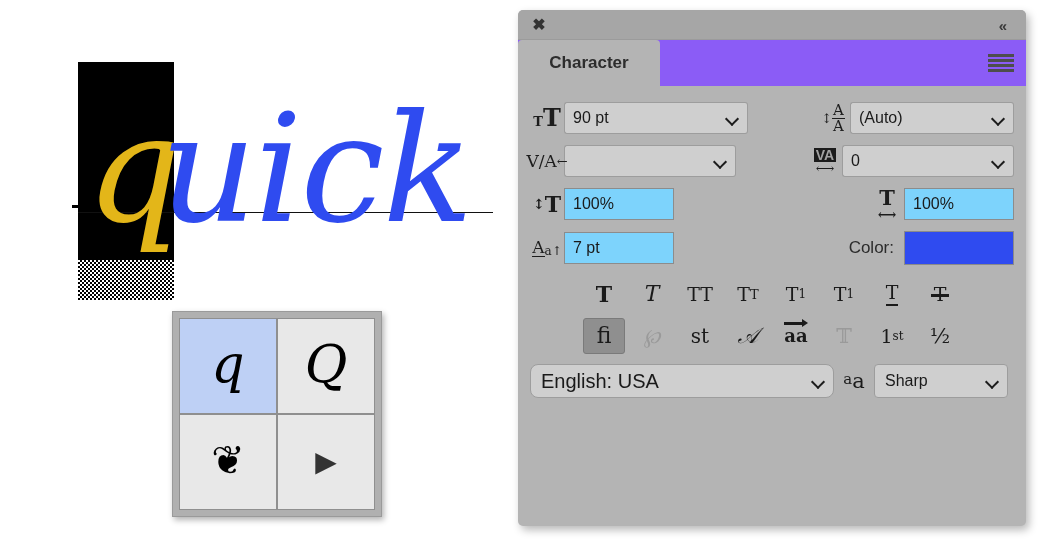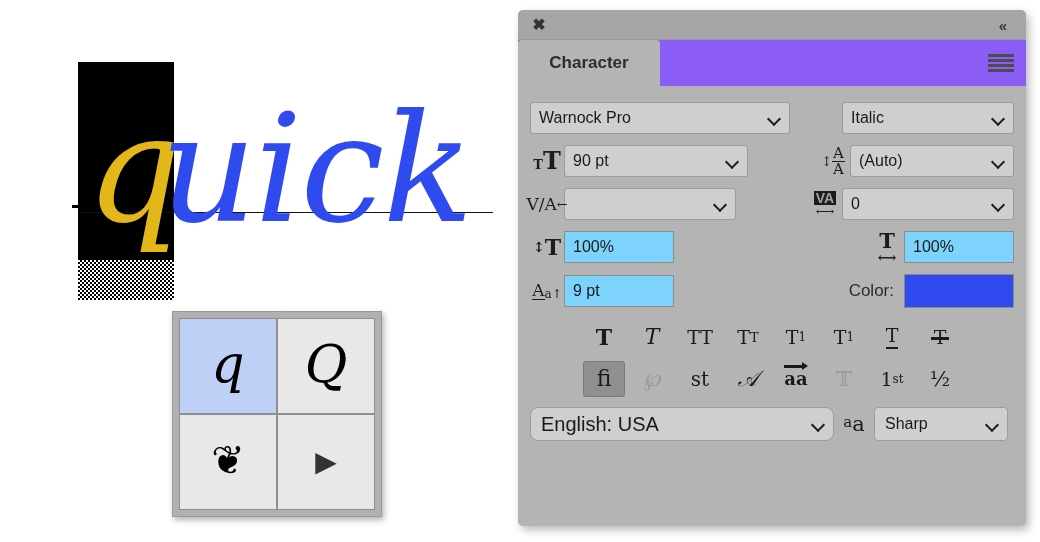--- a/index.html
+++ b/index.html
@@ -331,38 +331,20 @@
     <div id="panel-menu-icon">
       <i></i>
       <i></i>
       <i></i>
       <i></i>
     </div>
   </div>
 
   <div id="panel-body">
 
-    <div class="row">
-      <div class="col left">
-        <div class="combo" id="font-family-combo">
-          <div class="field">Warnock Pro</div>
-          <div class="stepper">
-            <span class="chev"></span>
-          </div>
-        </div>
-      </div>
-      <div class="col right">
-        <div class="combo" id="font-style-combo">
-          <div class="field">Italic</div>
-          <div class="stepper">
-            <span class="chev"></span>
-          </div>
-        </div>
-      </div>
-    </div>
 
     <div class="row">
       <div class="col left">
         <div class="icon-box">
           <span class="ic ic-size"><span class="sm">T</span>T</span>
         </div>
         <div class="combo" id="font-size-combo">
           <div class="field">90 pt</div>
           <div class="stepper">
             <span class="chev"></span>
@@ -439,21 +421,21 @@
 
     <div class="row">
       <div class="col left">
         <div class="icon-box">
           <span class="ic ic-base">
               <span style="border-bottom:1.6px solid #1c1c1c;">A</span>
               <span style="font-size:12px;">a</span>
               <span style="font-size:12px;">↑</span>
             </span>
         </div>
-        <div class="field flat" id="baseline-field">9 pt</div>
+        <div class="field flat" id="baseline-field">7 pt</div>
       </div>
       <div class="col right">
         <span class="label-text">Color:</span>
         <div id="color-swatch" style="background: rgb(47, 75, 240);"></div>
       </div>
     </div>
 
     <div class="style-row">
       <div class="style-btn" style="font-weight:bold;">
         <span>T</span>

